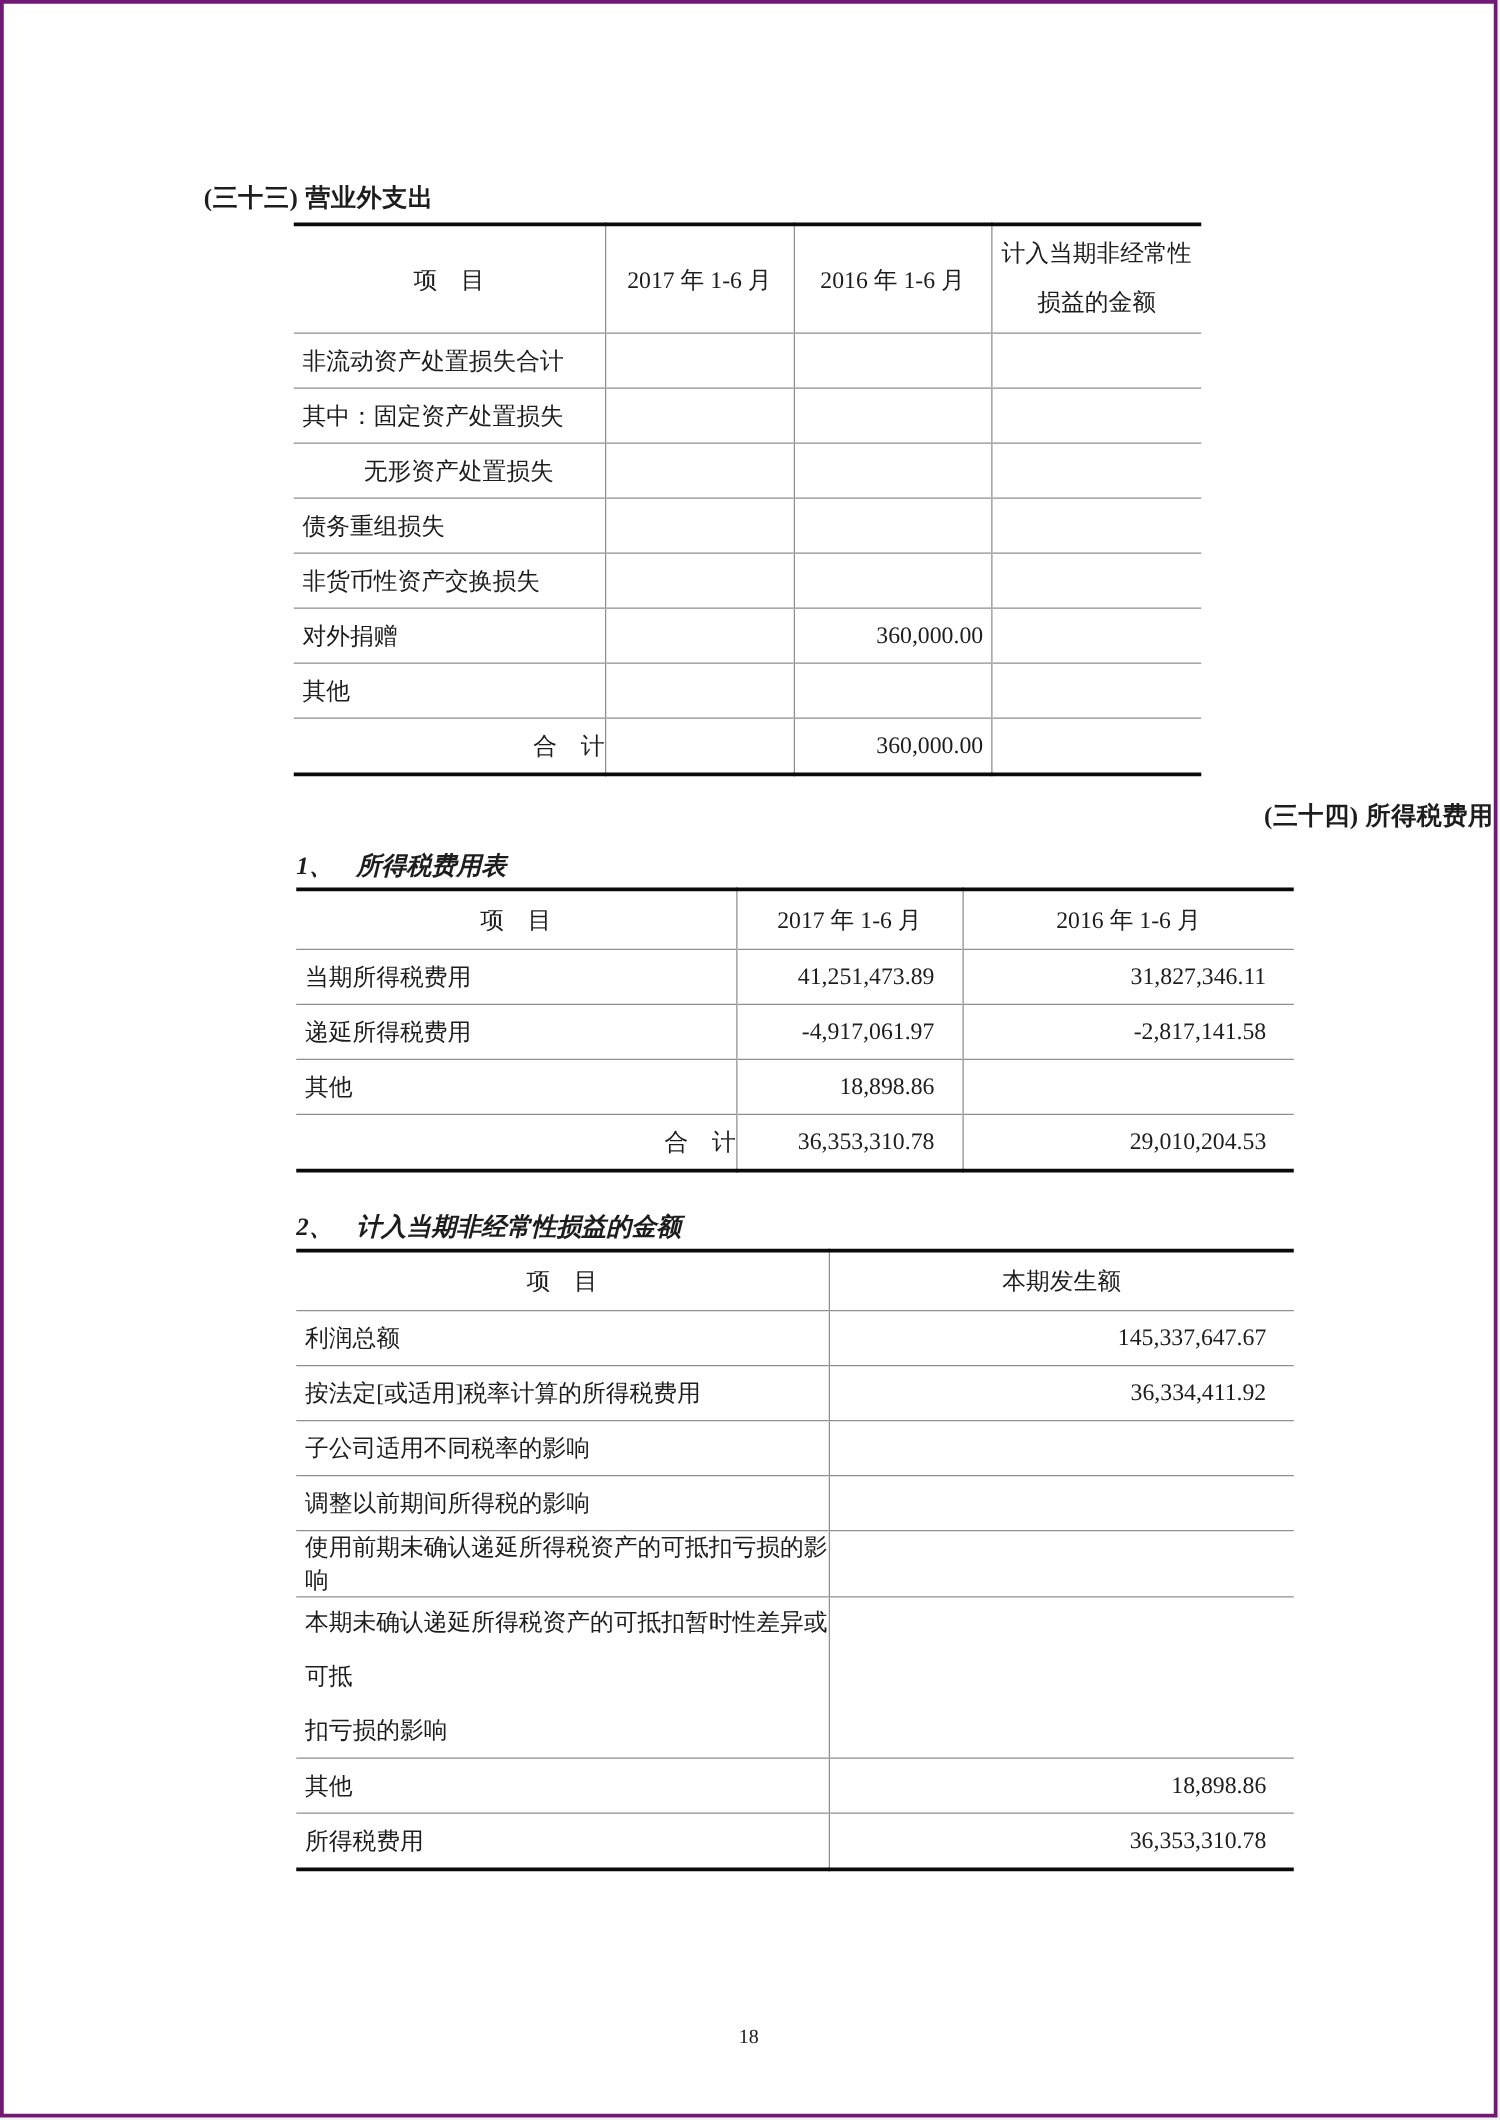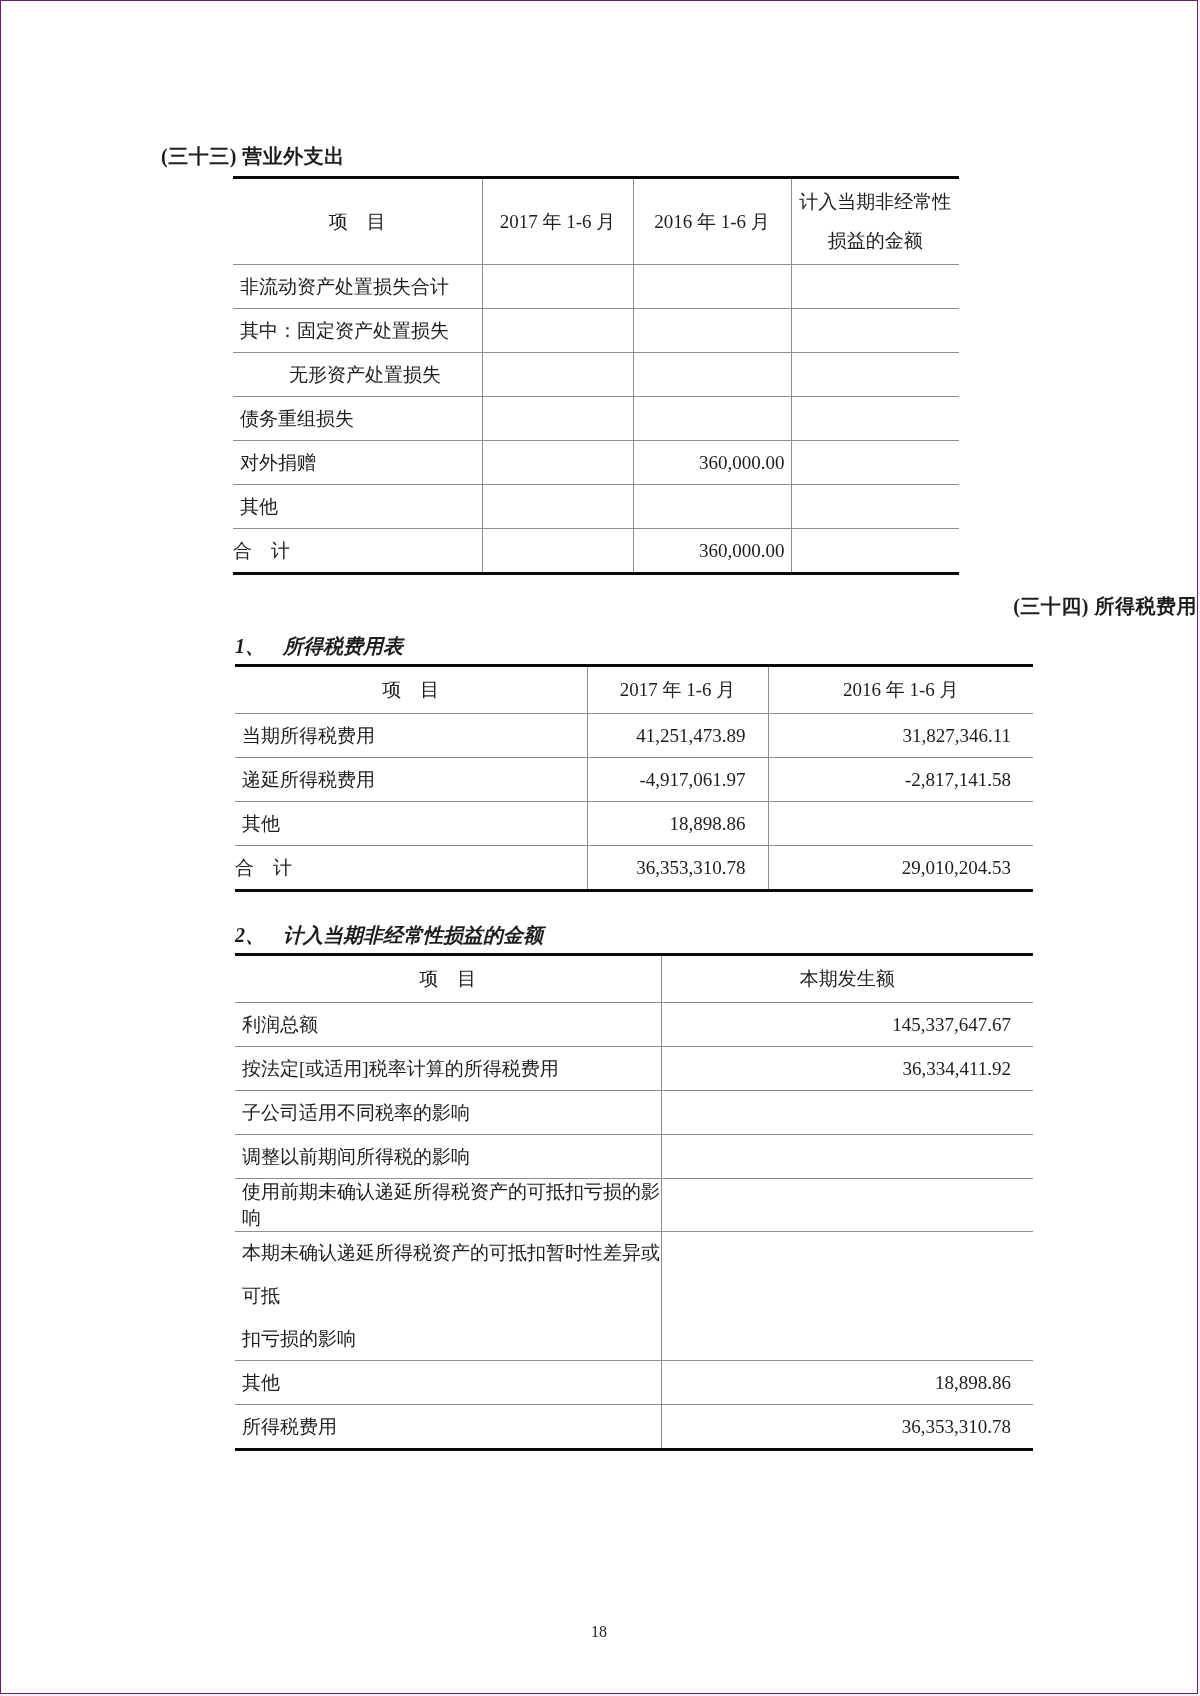--- a/index.html
+++ b/index.html
@@ -6,21 +6,21 @@
   body {
     width:1200px; height:1696px;
     background:#f3f3f3;
     font-family:"Liberation Serif","DejaVu Serif",serif;
     color:#1d1d1d;
   }
   .page {
     position:relative;
     width:1198px; height:1694px;
     background:#ffffff;
-    border:1px solid #701a75;
+    border:3px solid #701a75;
     box-sizing:border-box;
     padding-top:142px;
     overflow:hidden;
   }
   .sec-title {
     margin:0 0 0 160px;
     font-size:20px;
     font-weight:bold;
     letter-spacing:0.5px;
   }
@@ -61,21 +61,21 @@
   .t2 td, .t3 td { height:43px; }
   .t3 tr.row-tall td { height:86px; }
   .t3 tr.row-tall .lbl { line-height:2.25; }
 
   .h-wrap { line-height:2.05; padding:0 1px; }
 
   .lbl { text-align:left; padding-left:7px; white-space:pre-line; }
   .lbl.indent { padding-left:56px; }
   .num { text-align:right; padding-right:6px; }
   .t2 .num, .t3 .num { padding-right:22px; }
-  .total-lbl { text-align:left; white-space:pre-line; }
+  .total-lbl { text-align:right; white-space:pre-line; }
 
   .page-num {
     position:absolute;
     left:0; right:0; bottom:52px;
     text-align:center;
     font-size:16px;
   }
 </style>
 </head>
 <body>
@@ -118,20 +118,26 @@
         <td class="num"></td>
         <td class="num"></td>
       </tr>
       <tr>
         <td class="lbl">债务重组损失</td>
         <td class="num"></td>
         <td class="num"></td>
         <td class="num"></td>
       </tr>
       <tr>
+        <td class="lbl">非货币性资产交换损失</td>
+        <td class="num"></td>
+        <td class="num"></td>
+        <td class="num"></td>
+      </tr>
+      <tr>
         <td class="lbl">对外捐赠</td>
         <td class="num"></td>
         <td class="num">360,000.00</td>
         <td class="num"></td>
       </tr>
       <tr>
         <td class="lbl">其他</td>
         <td class="num"></td>
         <td class="num"></td>
         <td class="num"></td>

